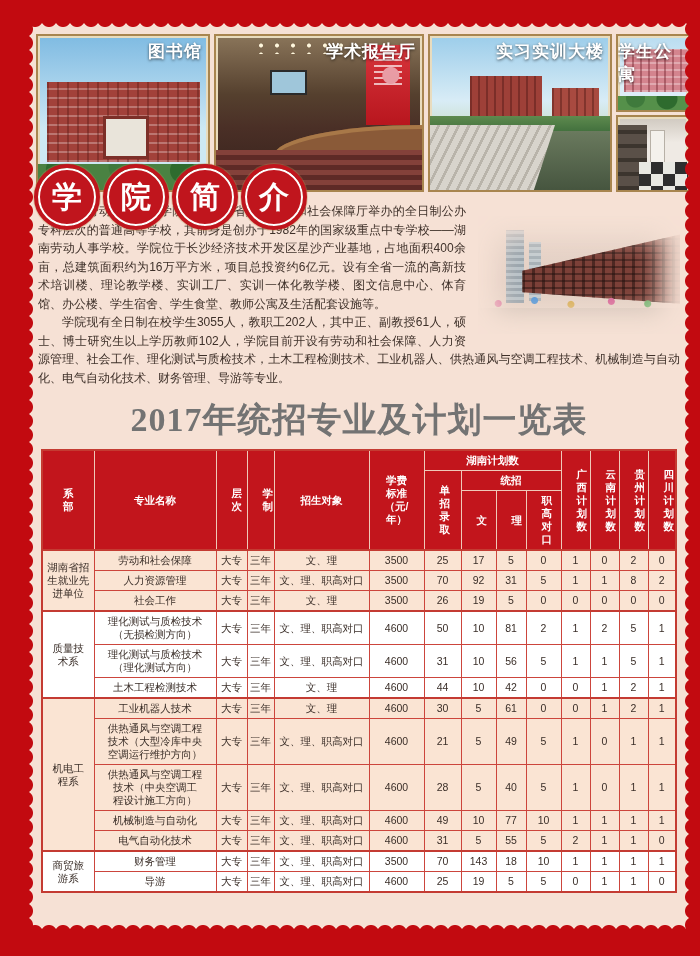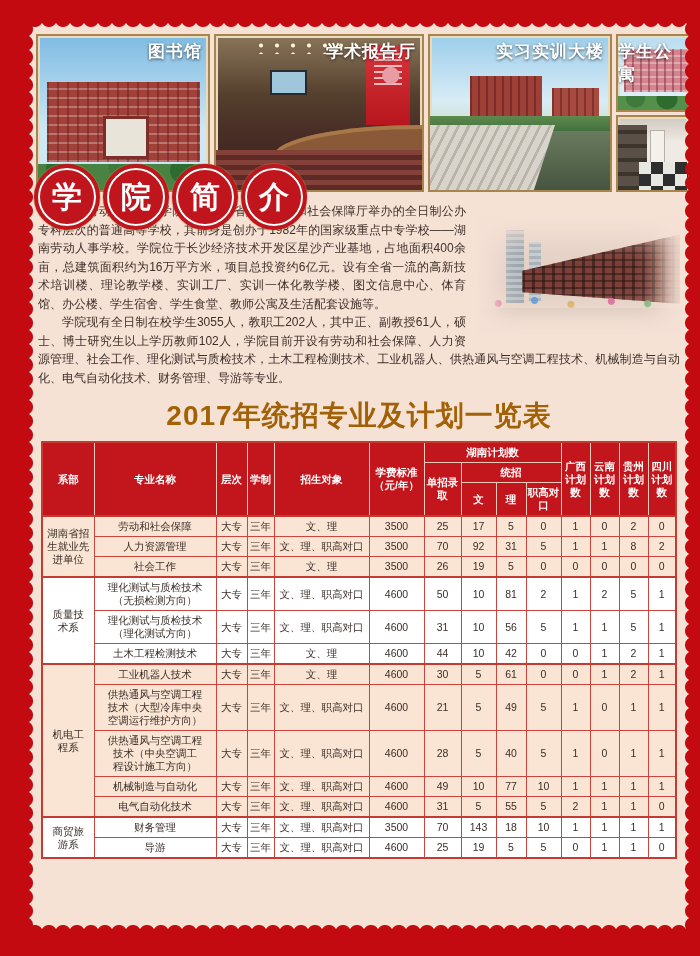--- a/index.html
+++ b/index.html
@@ -77,23 +77,23 @@
   .cp-road{position:absolute;left:0;right:0;bottom:0;height:22%;background:linear-gradient(180deg,#d9c9be,#e6d6c9);}
   .cp-flags{position:absolute;left:0;right:0;bottom:14%;height:26%;background:
      radial-gradient(circle at 10% 55%,#d86a9a 3px,rgba(0,0,0,0) 4px),
      radial-gradient(circle at 28% 45%,#5a9ad8 3px,rgba(0,0,0,0) 4px),
      radial-gradient(circle at 46% 58%,#d8b05a 3px,rgba(0,0,0,0) 4px),
      radial-gradient(circle at 66% 48%,#d86a9a 3px,rgba(0,0,0,0) 4px),
      radial-gradient(circle at 84% 56%,#68b068 3px,rgba(0,0,0,0) 4px);}
   .cp-fade{position:absolute;inset:0;box-shadow:inset 0 0 26px 18px #f6e1d5;}
 
   
-  .table-title{margin:10px 0 6px 0;text-align:center;color:#a16207;font-size:28px;font-weight:bold;letter-spacing:1px;}
+  .table-title{margin:10px 0 6px 0;text-align:center;color:#737373;font-size:34px;font-weight:bold;letter-spacing:1px;font-family:Liberation Serif, serif;}
   table.plan{width:634px;margin:0 auto;border-collapse:collapse;table-layout:fixed;border:2px solid #c43b32;font-size:10.5px;}
-  table.plan th{background:#c2151c;color:#fff;font-weight:bold;border:1px solid #efc9b8;padding:3px 1px;line-height:13px;}
+  table.plan th{background:#c2151c;color:#fff;font-weight:bold;border:1px solid #efc9b8;padding:3px 15px;line-height:13px;}
   table.plan td{border:1px solid #cc453c;padding:3px 1px;text-align:center;color:#3a2e28;line-height:13px;word-break:break-all;}
   tr.peach td{background:#fae4d3;}
   tr.white td{background:#ffffff;}
   tr.group-start td{border-top:2px solid #c43b32;}
   td.dept{text-wrap:balance;}
   td.major{text-wrap:balance;}
 </style>
 </head>
 <body>
 

